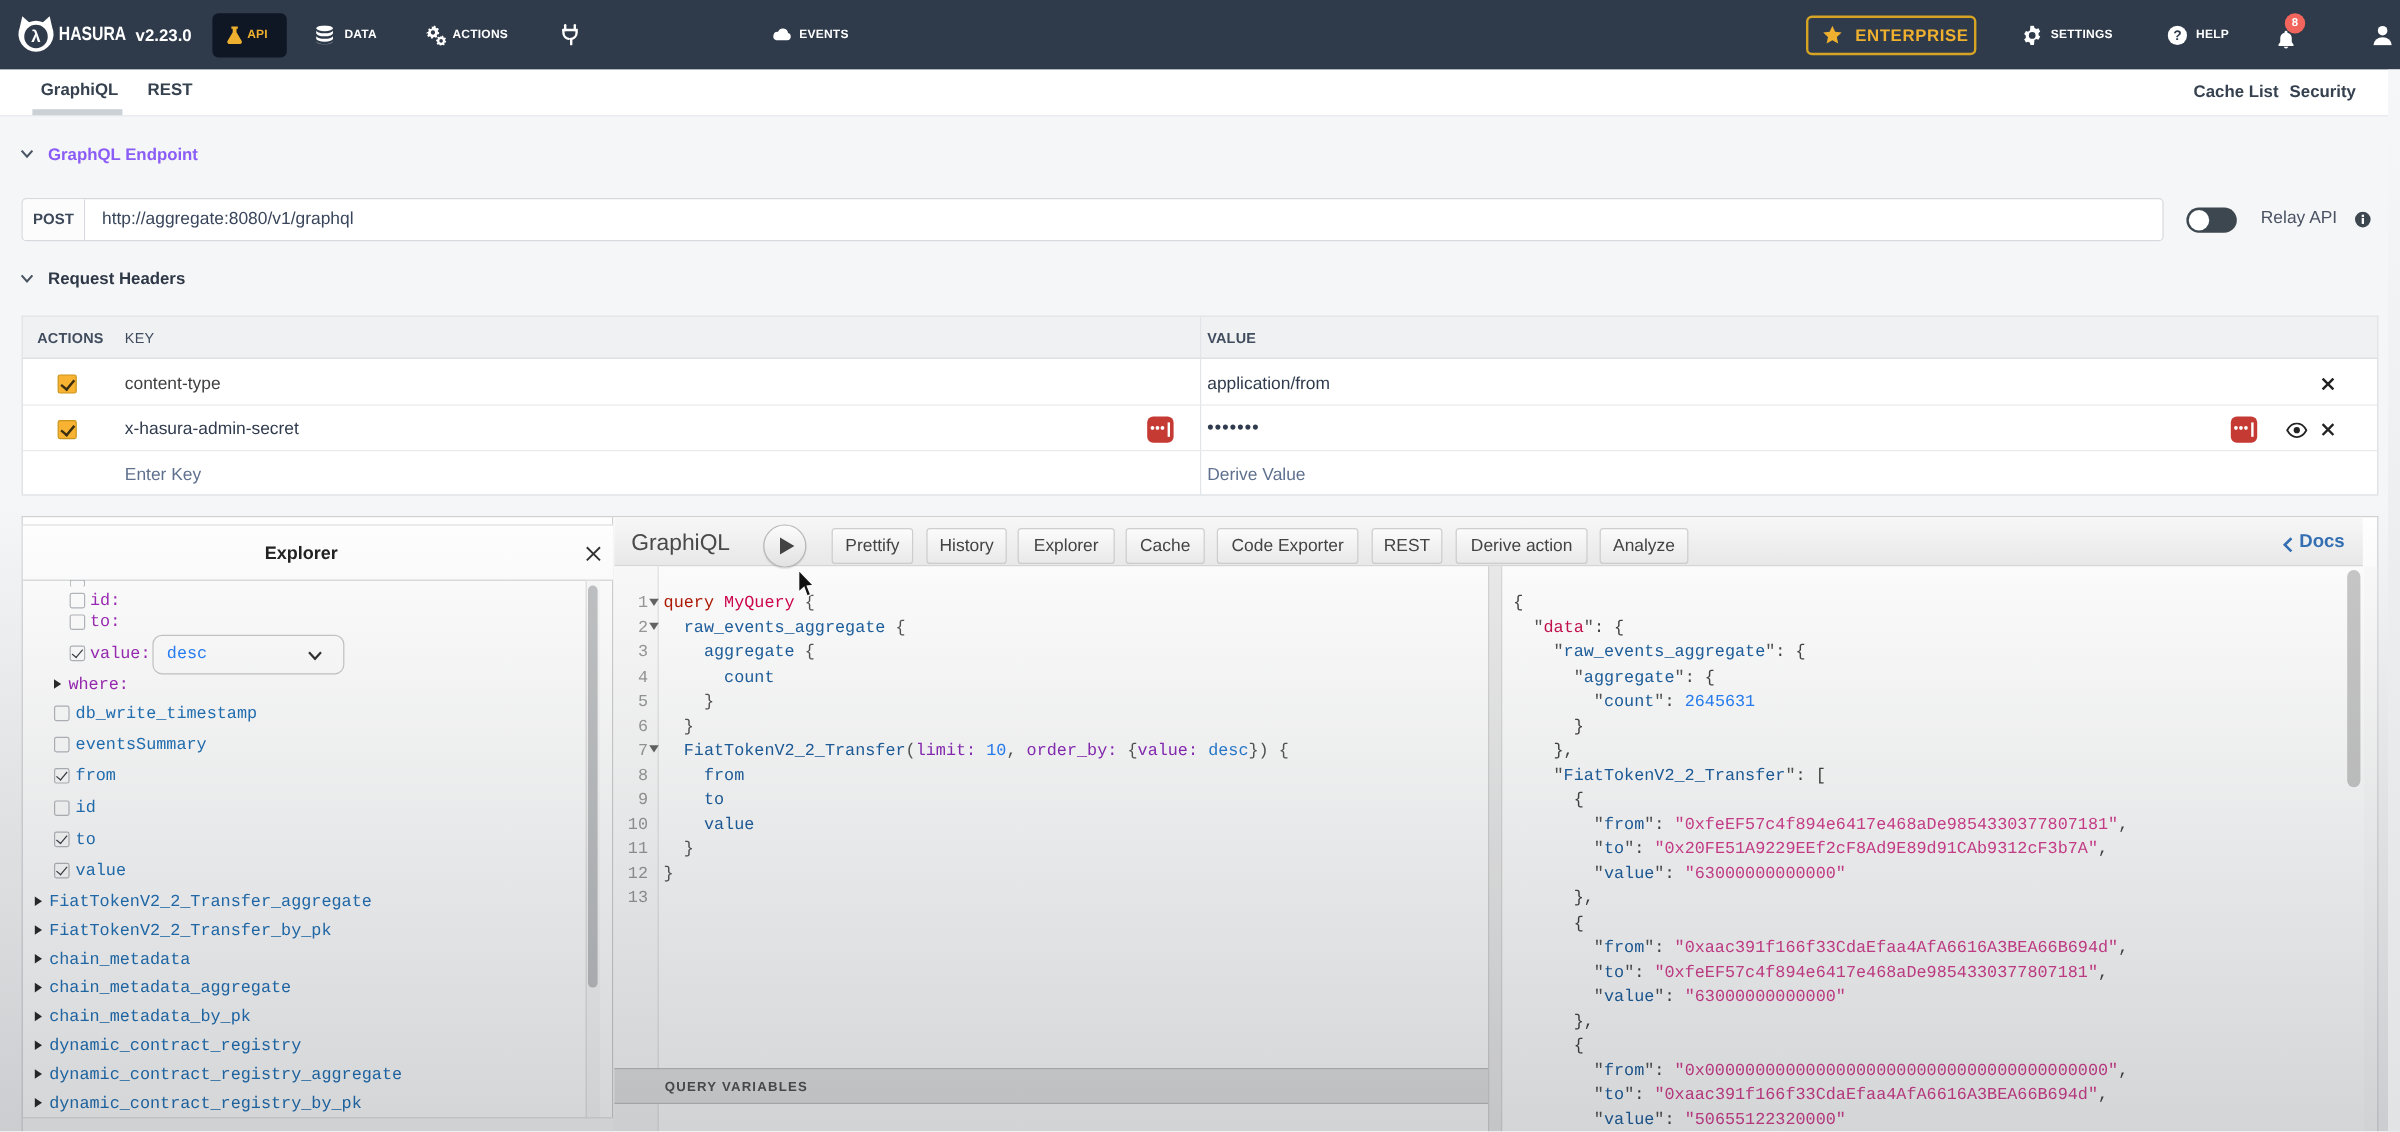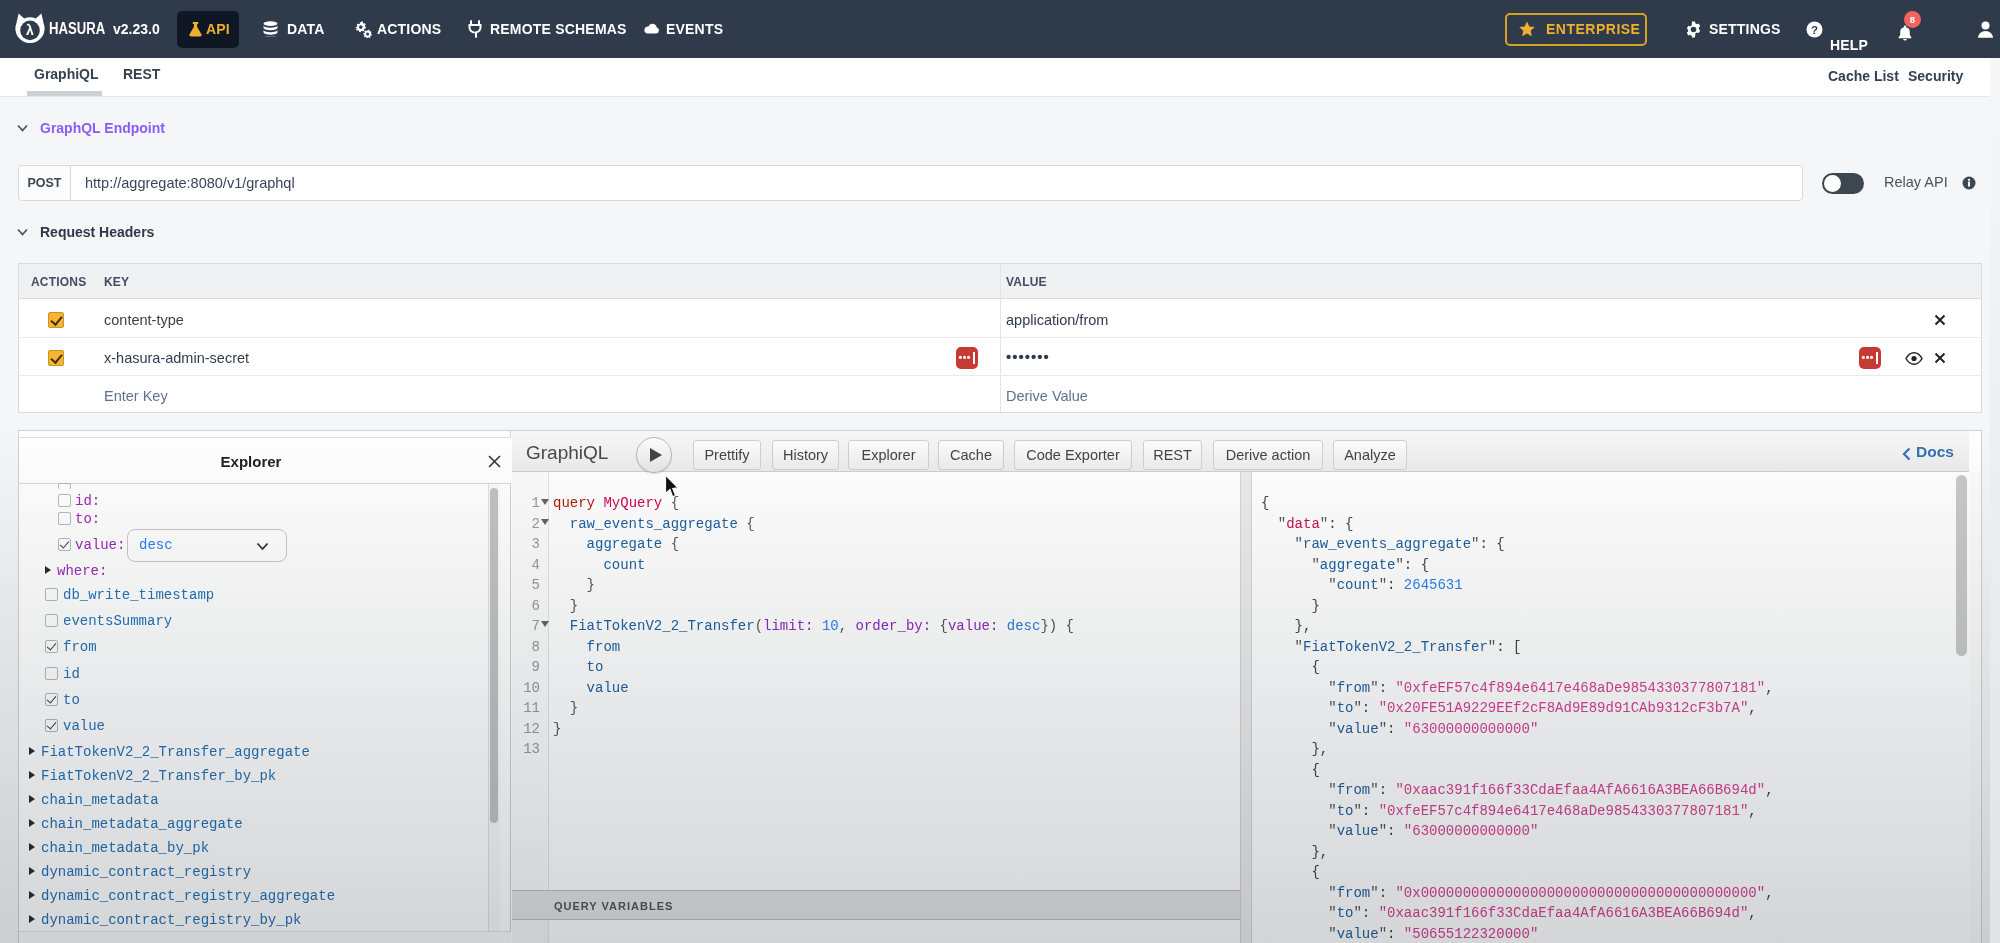--- a/index.html
+++ b/index.html
@@ -3,21 +3,21 @@
 <meta charset="utf-8">
 <style>
   * { margin:0; padding:0; box-sizing:border-box; }
   html,body { width:2000px; height:943px; overflow:hidden; }
   body { font-family:"Liberation Sans", sans-serif; background:#f5f6f7; position:relative; }
   .abs { position:absolute; }
   .mono { font-family:"Liberation Mono", monospace; }
 
   
   #nav { position:absolute; left:0; top:0; width:2000px; height:58px; background:#2f3b4b; }
-  .navitem { position:absolute; top:0; height:58px; display:flex; align-items:center; color:#fff; font-weight:bold; font-size:14px; letter-spacing:.2px; }
+  .navitem { position:absolute; top:0; height:58px; display:flex; align-items:center; color:#fff; font-weight:bold; font-size:10px; letter-spacing:.2px; }
 
   
   #tabrow { position:absolute; left:0; top:58px; width:2000px; height:39px; background:#ffffff; border-bottom:1px solid #e4e7ea; }
 
   
   #htable { position:absolute; left:18px; top:263px; width:1964px; height:150px; background:#fff; border:1px solid #d9dcdf; }
 
   
   #gq { position:absolute; left:18px; top:430px; width:1964px; height:513px; background:#fff; border:1px solid #cfd3d6; border-bottom:none; }
 
@@ -83,21 +83,20 @@
     <div class="navitem" style="left:377px;">ACTIONS</div>
 
     <svg class="abs" style="left:468px;top:20px" width="14" height="18" viewBox="0 0 14 18">
       <g stroke="#fff" stroke-width="2" fill="none" stroke-linecap="round">
         <path d="M3 1 v4"></path>
         <path d="M11 1 v4"></path>
         <path d="M1.5 5 h11 v2 a5.5 5.5 0 0 1 -4.5 5.4 V17"></path>
         <path d="M1.5 5 v2 a5.5 5.5 0 0 0 4.5 5.4"></path>
       </g>
     </svg>
-    <div class="navitem" style="left:490px;">REMOTE SCHEMAS</div>
 
     <svg class="abs" style="left:643px;top:23px" width="17" height="12" viewBox="0 0 17 12">
       <path fill="#fff" d="M13.7 4.6 a4.3 4.3 0 0 0 -8.3 -1.1 A3.6 3.6 0 0 0 3.9 10.5 h9.3 a3 3 0 0 0 0.5 -5.9 Z"></path>
     </svg>
     <div class="navitem" style="left:666px;">EVENTS</div>
 
     <div class="abs" style="left:1505px; top:13px; width:142px; height:33px; border:2px solid #d5a425; border-radius:5px;"></div>
     <svg class="abs" style="left:1518px;top:21px" width="18" height="17" viewBox="0 0 18 17">
       <path fill="#eeb02e" d="M9 0.5 l2.3 5 5.4 0.6 -4 3.7 1.1 5.4 L9 12.5 4.2 15.2 5.3 9.8 1.3 6.1 6.7 5.5 Z"></path>
     </svg>
@@ -105,21 +104,21 @@
 
     <svg class="abs" style="left:1685px;top:21px" width="17" height="17" viewBox="0 0 17 17">
       <path fill="#fff" d="M7 0.5 h3 l0.35 1.8 a6.3 6.3 0 0 1 1.6 0.9 l1.75 -0.6 1.5 2.6 -1.4 1.2 a6.3 6.3 0 0 1 0 1.9 l1.4 1.2 -1.5 2.6 -1.75 -0.6 a6.3 6.3 0 0 1 -1.6 0.9 L10 16.5 H7 l-0.35 -1.8 a6.3 6.3 0 0 1 -1.6 -0.9 l-1.75 0.6 -1.5 -2.6 1.4 -1.2 a6.3 6.3 0 0 1 0 -1.9 L1.8 7.4 3.3 4.8 l1.75 0.6 a6.3 6.3 0 0 1 1.6 -0.9 Z M8.5 5.7 a2.8 2.8 0 1 0 0 5.6 2.8 2.8 0 0 0 0 -5.6 Z"></path>
     </svg>
     <div class="navitem" style="left:1709px;">SETTINGS</div>
 
     <svg class="abs" style="left:1806px;top:21px" width="17" height="17" viewBox="0 0 17 17">
       <circle cx="8.5" cy="8.5" r="8" fill="#fff"></circle>
       <text x="8.5" y="12.6" text-anchor="middle" font-size="11.5" font-weight="bold" fill="#2f3b4b" font-family="Liberation Sans">?</text>
     </svg>
-    <div class="navitem" style="left:1830px;margin-top:16px;">HELP</div>
+    <div class="navitem" style="left:1830px;">HELP</div>
 
     <svg class="abs" style="left:1897px;top:25px" width="16" height="17" viewBox="0 0 16 17">
       <path fill="#fff" d="M8 0.6 a1.2 1.2 0 0 1 1.2 1.2 v0.5 a4.8 4.8 0 0 1 3.6 4.6 v3 l1.5 2.3 a0.7 0.7 0 0 1 -0.6 1.1 H2.3 a0.7 0.7 0 0 1 -0.6 -1.1 l1.5 -2.3 v-3 a4.8 4.8 0 0 1 3.6 -4.6 v-0.5 A1.2 1.2 0 0 1 8 0.6 Z"></path>
       <path fill="#fff" d="M6.1 14 a1.95 1.95 0 0 0 3.8 0 Z"></path>
     </svg>
     <div class="abs" style="left:1904px; top:11px; width:17px; height:17px; background:#f2655c; border-radius:50%; color:#fff; font-size:9.5px; font-weight:bold; text-align:center; line-height:17px;">8</div>
 
     <svg class="abs" style="left:1977px;top:21px" width="17" height="17" viewBox="0 0 17 17">
       <circle cx="8.5" cy="4.6" r="4" fill="#fff"></circle>
       <path fill="#fff" d="M0.9 16.8 a7.6 6.8 0 0 1 15.2 0 Z"></path>
@@ -155,21 +154,21 @@
 
     <svg class="abs" style="left:17px;top:228px" width="11" height="8" viewBox="0 0 11 8">
       <polyline points="1,1.5 5.5,6.5 10,1.5" fill="none" stroke="#4a5563" stroke-width="1.8"></polyline>
     </svg>
     <div class="abs" style="left:40px; top:224px; font-size:14px; font-weight:bold; color:#2e3847;">Request Headers</div>
   </div>
   <div id="htable">
 
     <div class="abs" style="left:0; top:0; width:1962px; height:35px; background:#f0f1f3; border-bottom:1px solid #d9dcdf;"></div>
     <div class="abs" style="left:12px; top:11px; font-size:12px; font-weight:bold; color:#414d5e; letter-spacing:.2px;">ACTIONS</div>
-    <div class="abs" style="left:85px; top:11px; font-size:12px; font-weight:bold; color:#414d5e; letter-spacing:.2px;">KEY</div>
+    <div class="abs" style="left:85px; top:11px; font-size:12px; font-weight:normal; color:#414d5e; letter-spacing:.2px;">KEY</div>
     <div class="abs" style="left:987px; top:11px; font-size:12px; font-weight:bold; color:#414d5e; letter-spacing:.2px;">VALUE</div>
 
     <div class="abs" style="left:981px; top:0; width:1px; height:148px; background:#e2e5e8;"></div>
 
     <div class="abs" style="left:0; top:73px; width:1962px; height:1px; background:#e8eaec;"></div>
     <div class="cb-amber" style="left:29px; top:48px;"></div>
     <div class="abs" style="left:85px; top:48px; font-size:14.5px; color:#404040;">content-type</div>
     <div class="abs" style="left:987px; top:48px; font-size:14.5px; color:#303b4e;">application/from</div>
     <svg class="abs xmark" style="left:1915px;top:50px" width="12" height="12" viewBox="0 0 12 12">
       <path d="M1.5 1.5 L10.5 10.5 M10.5 1.5 L1.5 10.5" stroke="#222" stroke-width="2"></path>

